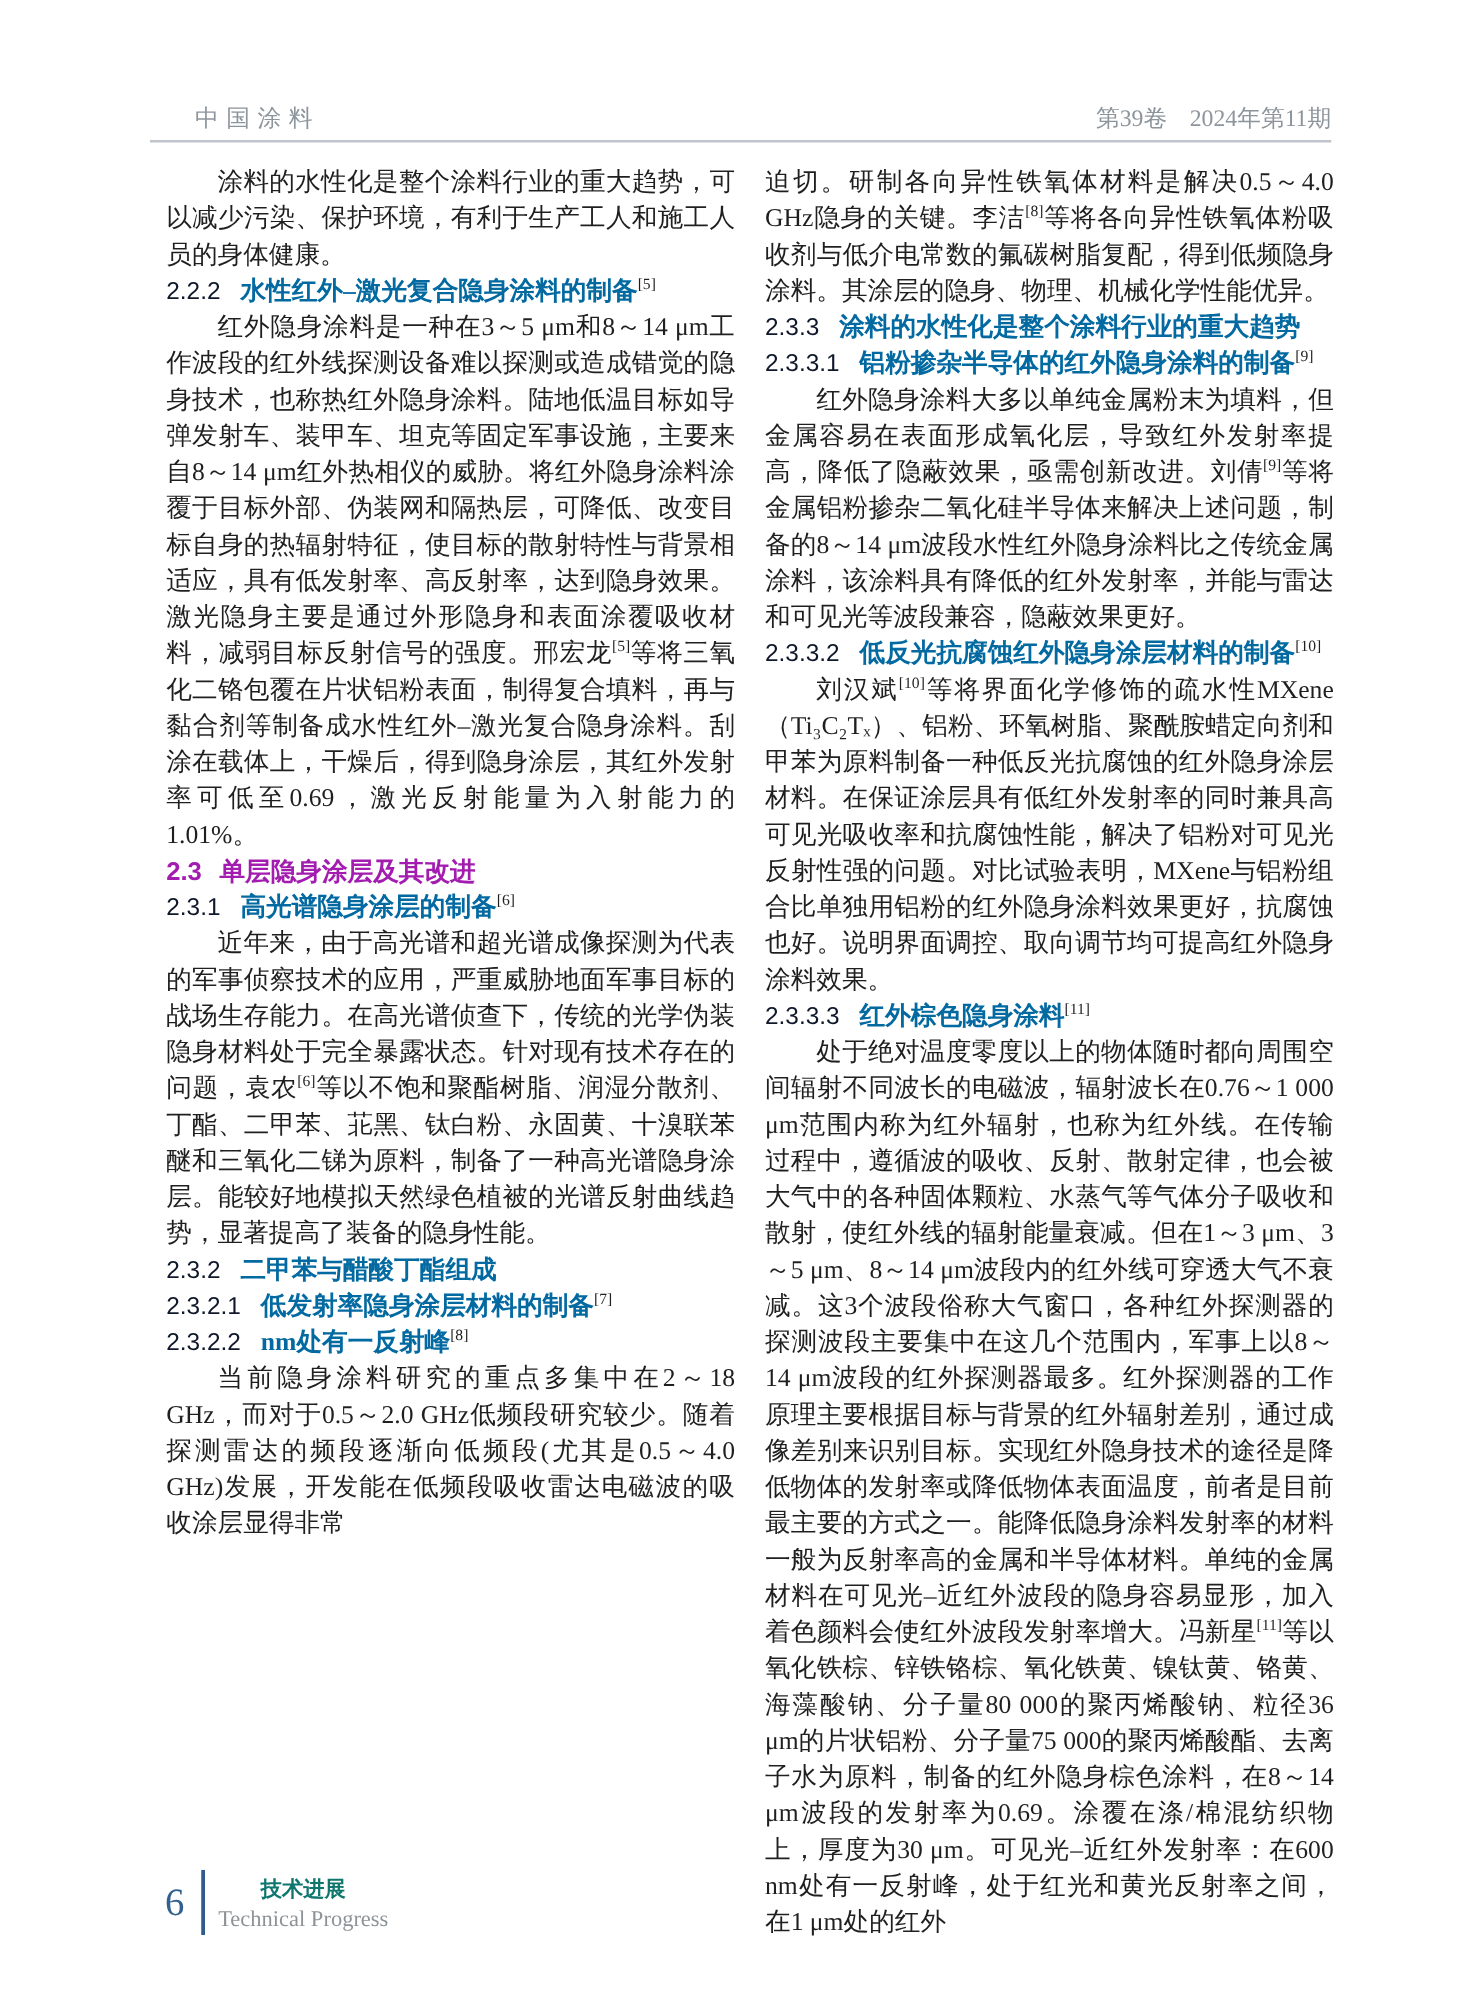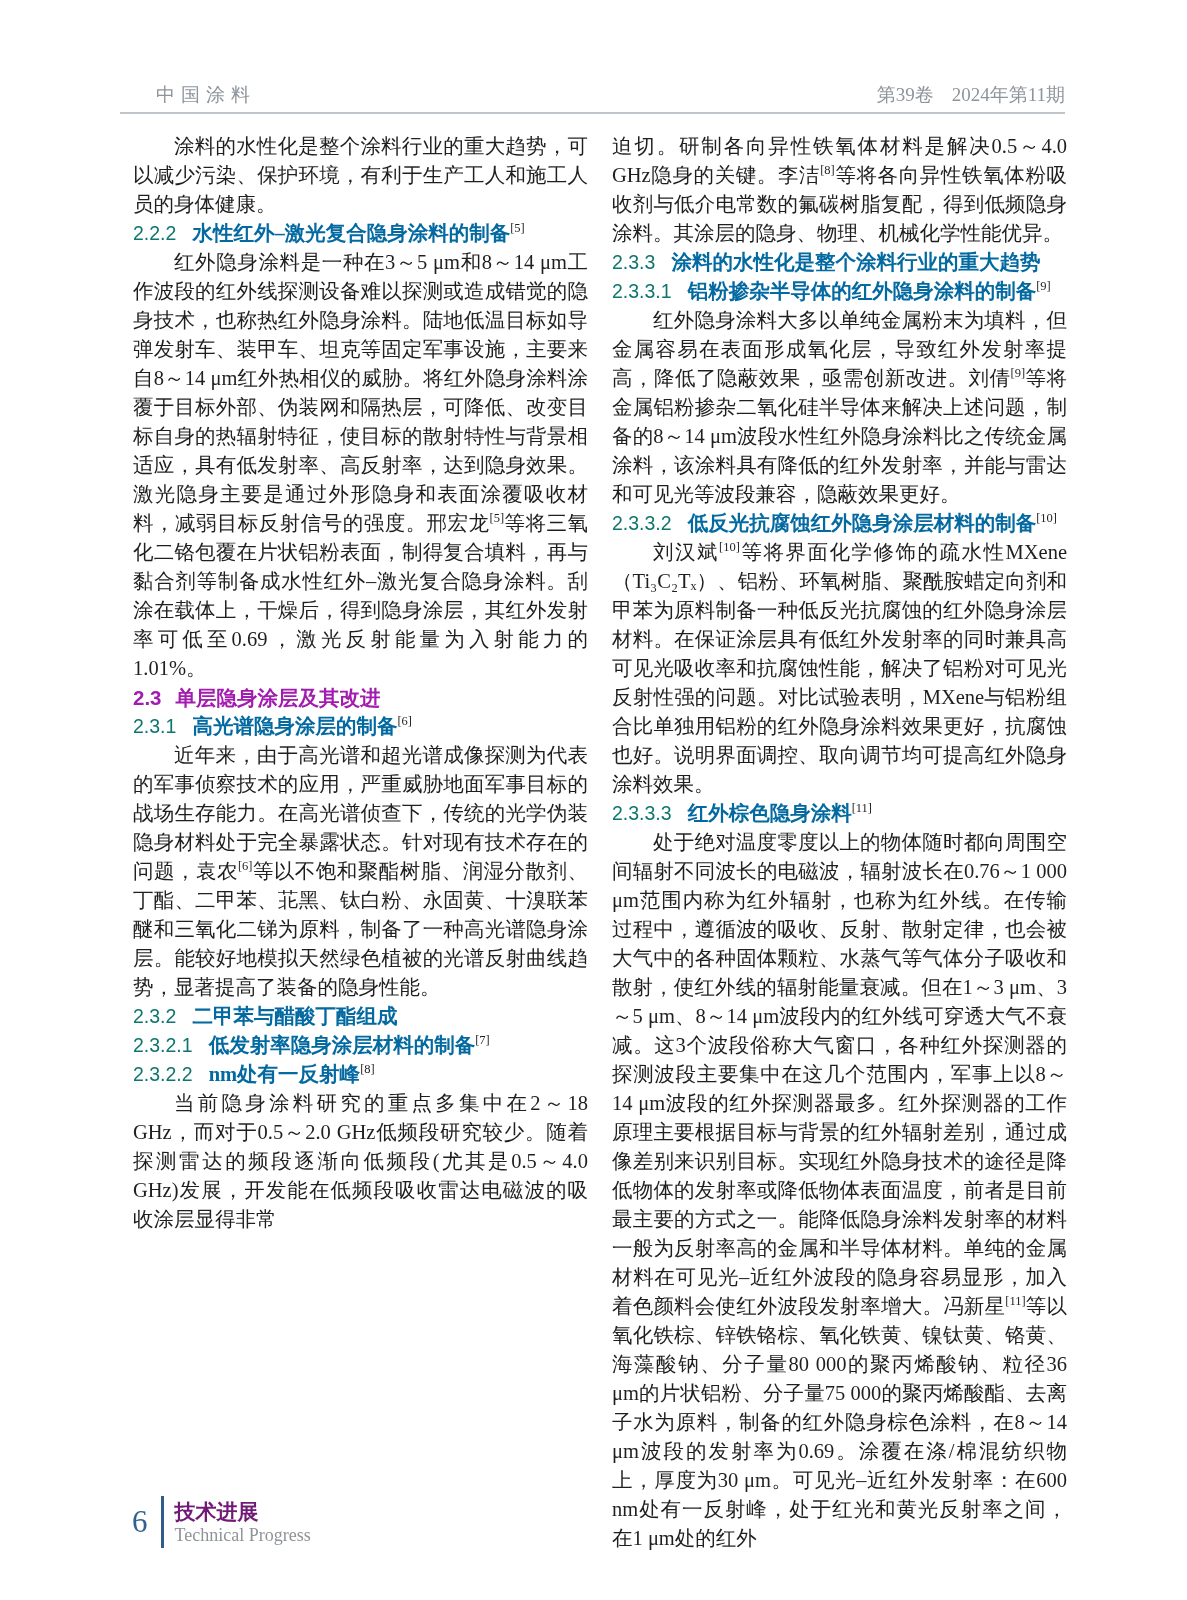--- a/index.html
+++ b/index.html
@@ -33,41 +33,41 @@
   .col p.cont{text-indent:0;}
   .col .h2{
     margin:0;
     font-family:"Liberation Sans","DejaVu Sans",sans-serif;
     font-weight:bold;color:#a21caf;
   }
   .col .h2 .num{margin-right:14px;}
   .col .h3{margin:0;}
   .col .h3 .num{
     font-family:"Liberation Sans","DejaVu Sans",sans-serif;
-    color:#0f766e;margin-right:16px;font-size:19.5px;
+    color:#0f172a;margin-right:16px;font-size:19.5px;
   }
   .col .h3 .title{color:#0369a1;font-weight:bold;}
   sup{
     font-size:12.5px;line-height:0;vertical-align:super;
     font-family:"Liberation Serif","DejaVu Serif",serif;
   }
   
   .page-footer{
     position:absolute;left:132px;top:1496px;
     display:flex;align-items:stretch;height:52px;
   }
   .page-number{
     font-size:31px;color:#33618f;align-self:center;
     margin-right:13px;font-family:"Liberation Serif","DejaVu Serif",serif;
   }
   .footer-bar{width:3px;background:#2f5c8c;margin-right:11px;}
   .footer-titles{display:flex;flex-direction:column;justify-content:center;}
   .footer-section-title{
     font-family:"Liberation Sans","DejaVu Sans",sans-serif;
-    font-weight:bold;font-size:21px;color:#701a75;line-height:26px;
+    font-weight:bold;font-size:17px;color:#0f766e;line-height:26px;text-align:center;
   }
   .footer-section-subtitle{
     font-size:18px;color:#8e9398;line-height:20px;
     font-family:"Liberation Serif","DejaVu Serif",serif;
   }
 </style>
 </head>
 <body>
 
 <div class="page-header">

